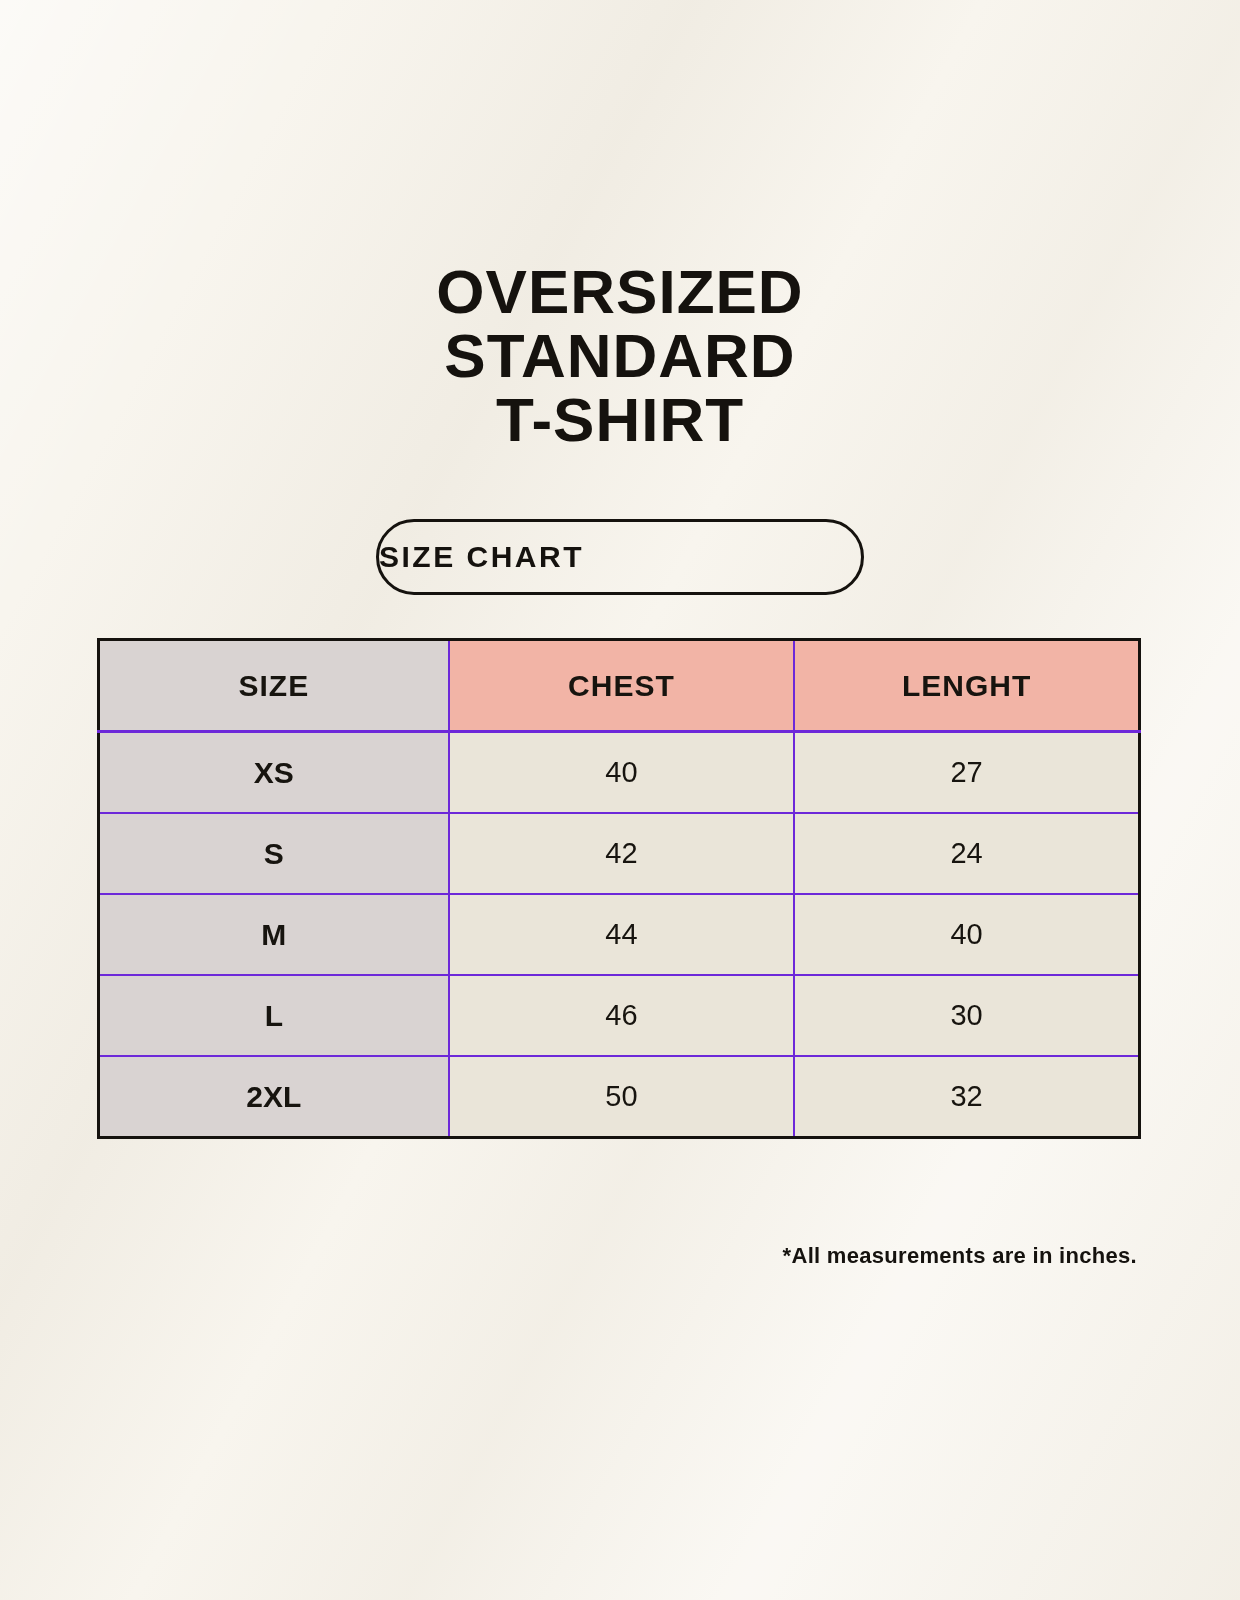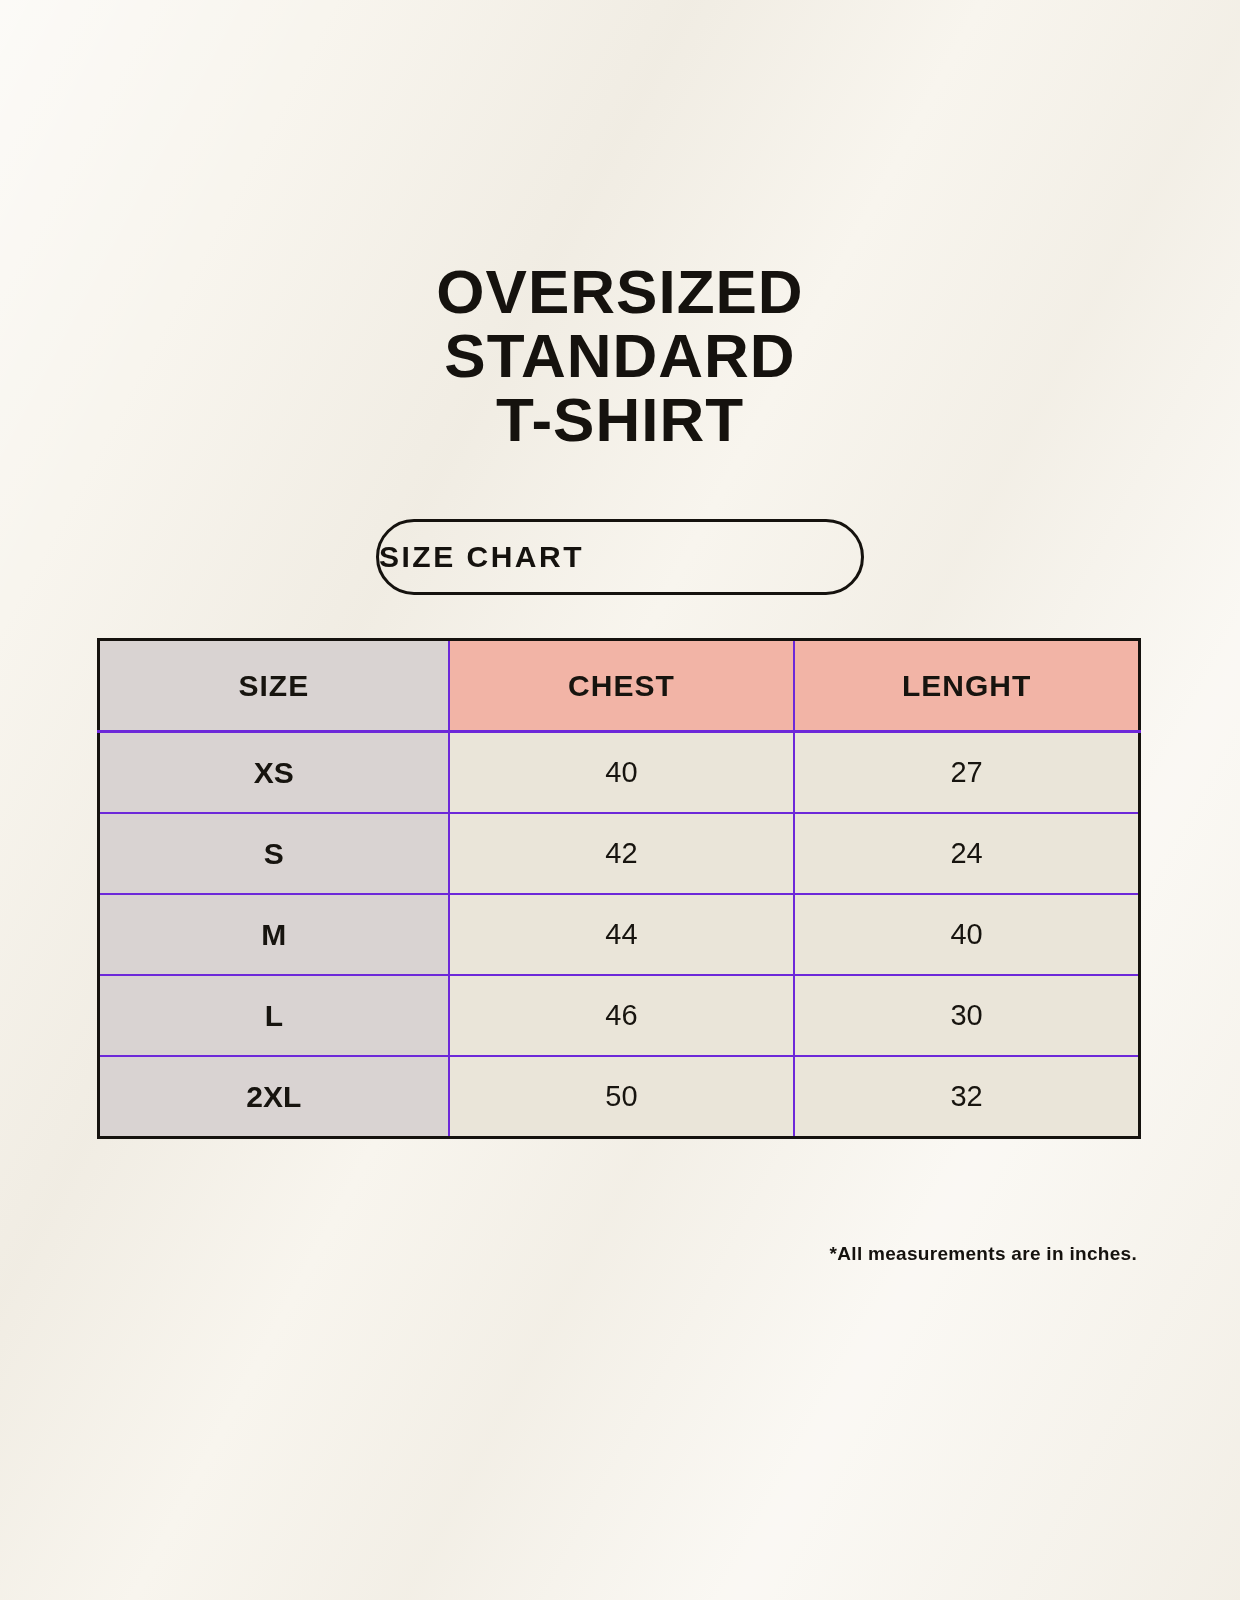--- a/index.html
+++ b/index.html
@@ -104,21 +104,21 @@
     font-size: 29px;
     font-weight: 400;
     margin-left: 48px;
   }
   .footnote {
     position: absolute;
     top: 1243px;
     left: 97px;
     width: 1040px;
     text-align: right;
-    font-size: 19px;
+    font-size: 22px;
     font-weight: 600;
     letter-spacing: 0.3px;
     color: #15120e;
   }
 </style>
 </head>
 <body>
 
 <div class="canvas">
   <div class="bg-texture"></div>

